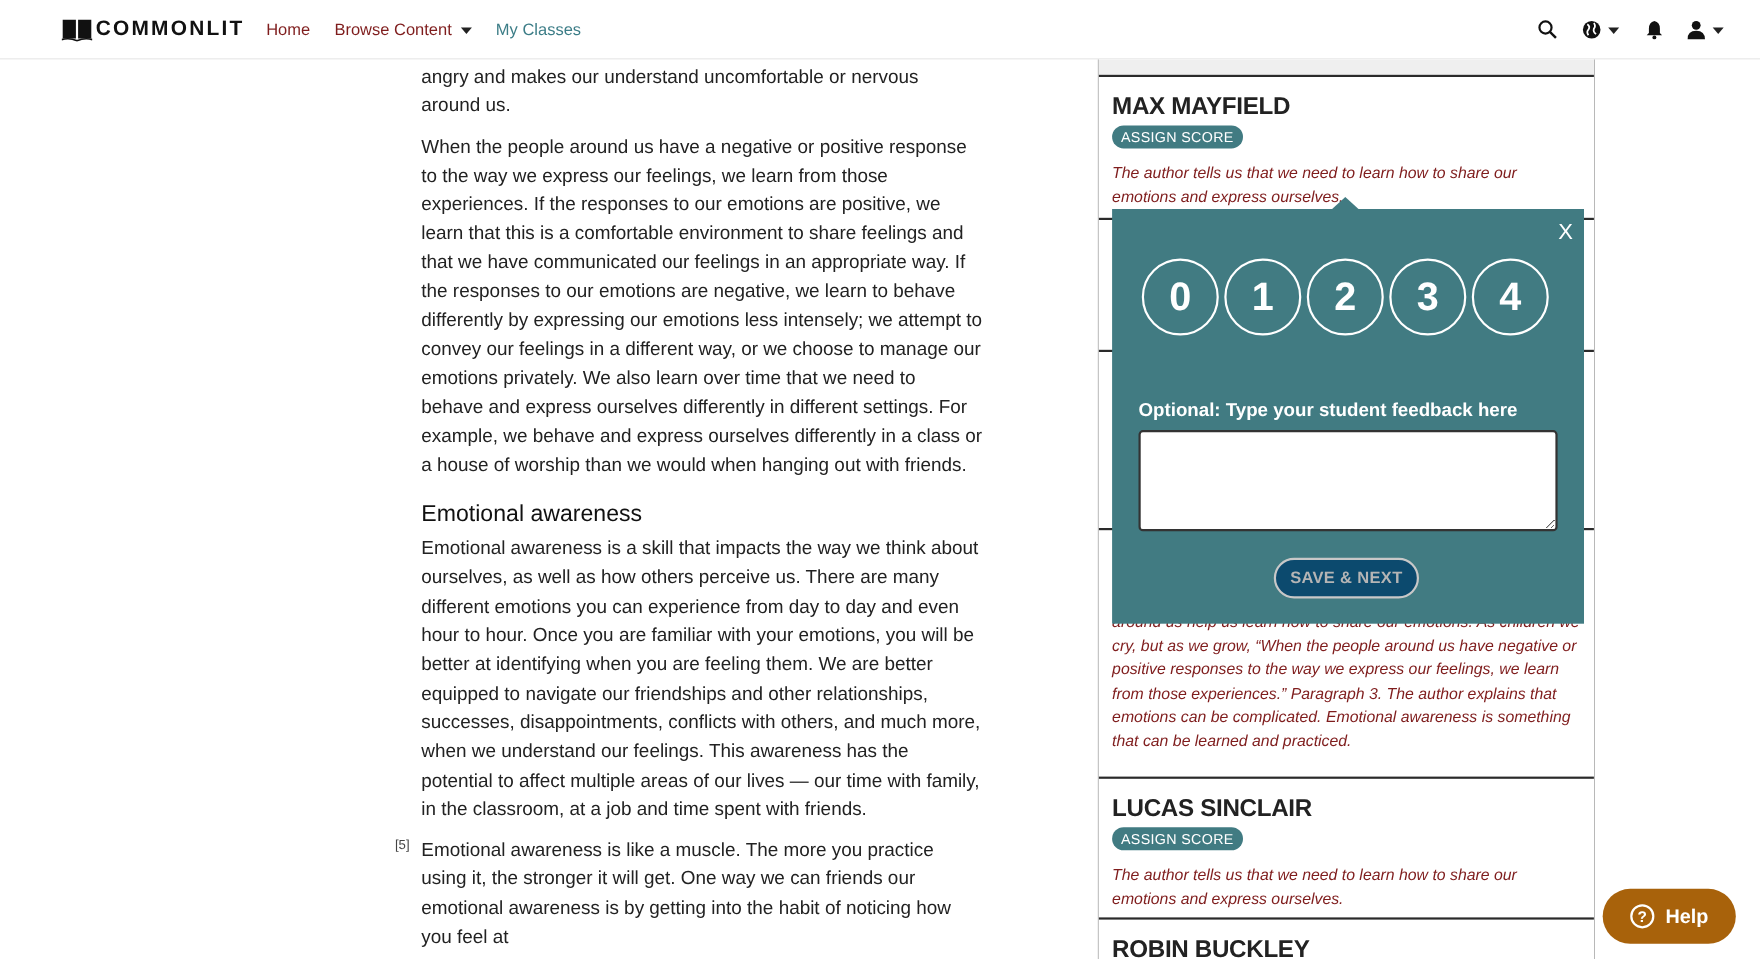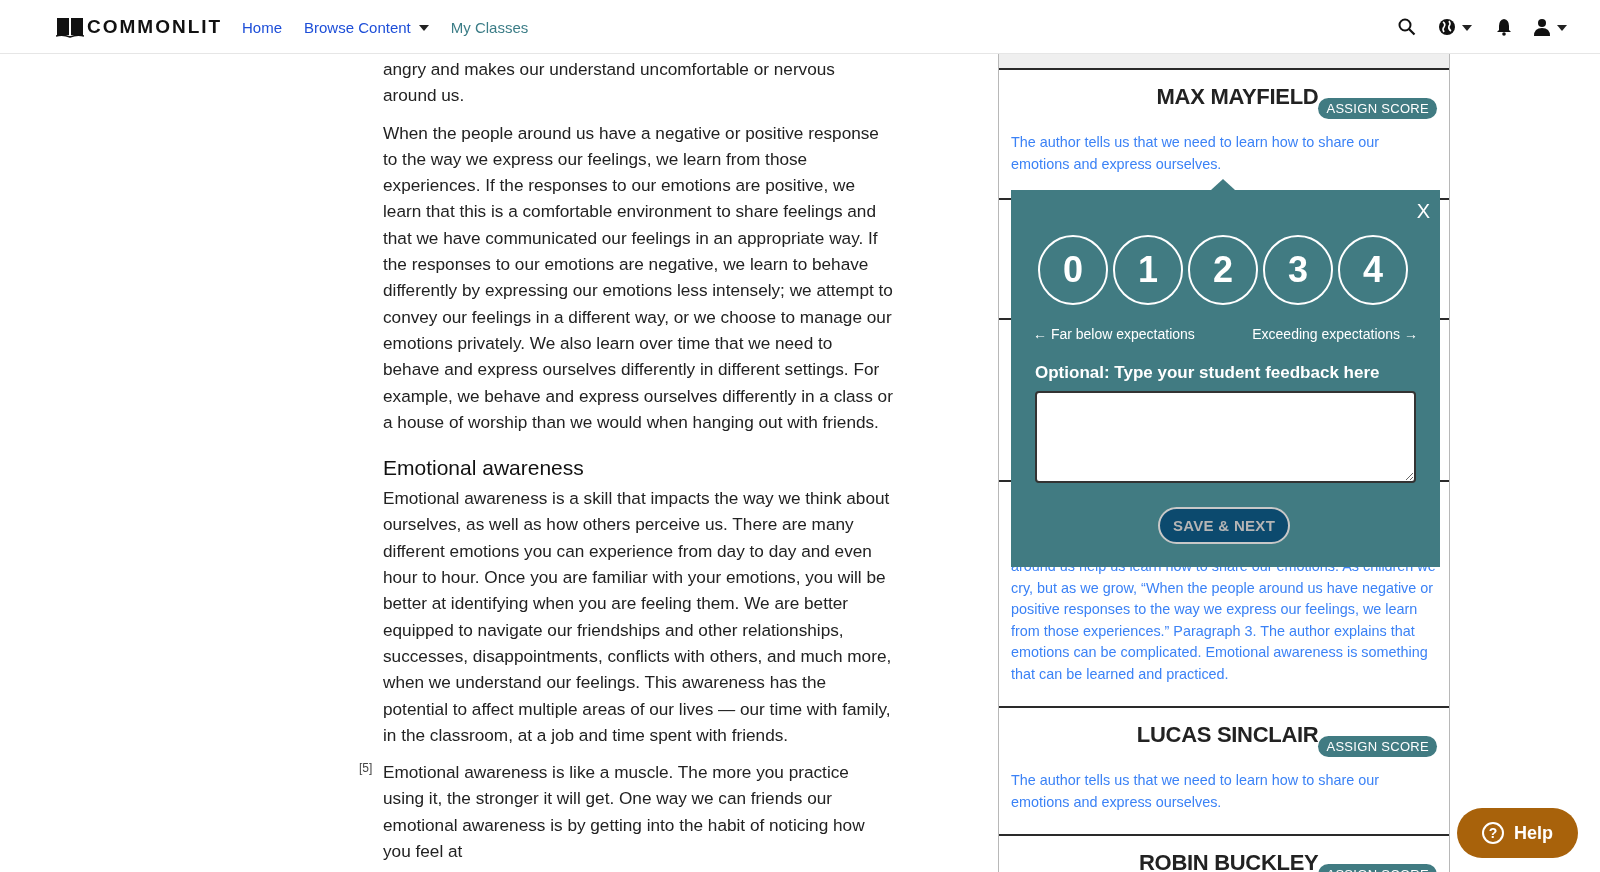--- a/index.html
+++ b/index.html
@@ -6,42 +6,42 @@
   html, body { width: 1600px; height: 872px; overflow: hidden; background: #ffffff; font-family: "Liberation Sans", sans-serif; color: #222; }
 
   
   .topnav { position: absolute; left: 0; top: 0; width: 1600px; height: 54px; background: #fff; border-bottom: 1px solid #e6e6e6; }
   .logo { position: absolute; left: 56px; top: 14px; height: 26px; display: flex; align-items: center; }
   .logo-book { width: 28px; height: 22px; margin-right: 3px; }
   .logo-text { font-size: 19px; letter-spacing: 2px; color: #111; }
   .logo-text b { font-weight: 700; }
   .logo-text span { font-weight: 700; }
   .nav-links { position: absolute; left: 242px; top: 0; height: 54px; display: flex; align-items: center; }
-  .nav-link { font-size: 15px; color: #1d4ed8; margin-right: 22px; display: flex; align-items: center; cursor: pointer; }
+  .nav-link { font-size: 15px; color: #7f1d1d; margin-right: 22px; display: flex; align-items: center; cursor: pointer; }
   .nav-link.active { color: #3c7d87; }
   .caret { display: inline-block; width: 0; height: 0; border-left: 5px solid transparent; border-right: 5px solid transparent; border-top: 6px solid #222; margin-left: 8px; margin-top: 2px; }
   .nav-icons { position: absolute; right: 0; top: 0; height: 54px; display: flex; align-items: center; }
   .nav-icon { display: flex; align-items: center; cursor: pointer; }
   .nav-icon svg { display: block; }
 
   
   .article { position: absolute; left: 383px; top: 56px; width: 510px; font-size: 17.2px; line-height: 26.3px; color: #222; }
   .article p { margin-bottom: 11px; }
   .article h2 { font-size: 21px; font-weight: 400; color: #111; margin-top: 20px; margin-bottom: 4px; line-height: 26px; }
   .para-num { position: absolute; left: -24px; font-size: 12px; color: #444; margin-top: -4px; }
   .para-wrap { position: relative; }
 
   
   .panel { position: absolute; left: 998px; top: 54px; width: 452px; height: 818px; border-left: 1px solid #b8b8b8; border-right: 1px solid #b8b8b8; background: #fff; }
   .panel-top { height: 14px; background: #efefef; }
   .card { position: relative; border-top: 2px solid #2a2a2a; padding: 12px 12px 16px 12px; background: #fff; }
-  .card-head { display: flex; justify-content: flex-end; align-items: flex-start; }
+  .card-head { display: flex; justify-content: flex-start; align-items: flex-start; flex-direction: column; }
   .student-name { font-size: 22px; font-weight: 700; color: #222; letter-spacing: -0.3px; margin-top: 2px; }
-  .assign-btn { background: #417b82; color: #fff; border-radius: 12px; font-size: 13px; padding: 3px 8px; letter-spacing: 0.3px; cursor: pointer; margin-top: 16px; }
-  .answer { font-size: 14.4px; line-height: 21.5px; color: #3b82f6; margin-top: 13px; }
+  .assign-btn { background: #417b82; color: #fff; border-radius: 12px; font-size: 13px; padding: 3px 8px; letter-spacing: 0.3px; cursor: pointer; margin-top: 4px; }
+  .answer { font-size: 14.4px; line-height: 21.5px; color: #7f1d1d; margin-top: 13px; font-style: italic; }
 
   
   .popover { position: absolute; left: 1011px; top: 190px; width: 429px; height: 377px; background: #417b82; z-index: 5; }
   .popover-arrow { position: absolute; left: 200px; top: -11px; width: 0; height: 0; border-left: 12px solid transparent; border-right: 12px solid transparent; border-bottom: 11px solid #417b82; }
   .close-x { position: absolute; right: 10px; top: 10px; color: #fff; font-size: 20px; font-weight: 400; cursor: pointer; }
   .score-row { position: absolute; left: 27px; top: 45px; display: flex; }
   .score-circle { width: 70px; height: 70px; border: 2px solid #fff; border-radius: 50%; color: #fff; font-size: 36px; font-weight: 700; display: flex; align-items: center; justify-content: center; margin-right: 5px; cursor: pointer; }
   .scale-labels { position: absolute; left: 22px; right: 22px; top: 136px; display: flex; justify-content: space-between; color: #fff; font-size: 14px; }
   .fb-label { position: absolute; left: 24px; top: 173px; color: #fff; font-size: 17px; font-weight: 700; }
   .fb-input { position: absolute; left: 24px; top: 201px; width: 381px; height: 92px; background: #fff; border: 2px solid #333; border-radius: 4px; resize: both; font-family: "Liberation Sans", sans-serif; font-size: 14px; padding: 6px; }
@@ -153,24 +153,20 @@
 <div class="popover">
   <div class="popover-arrow"></div>
   <div class="close-x">X</div>
   <div class="score-row">
     <div class="score-circle">0</div>
     <div class="score-circle">1</div>
     <div class="score-circle">2</div>
     <div class="score-circle">3</div>
     <div class="score-circle">4</div>
   </div>
-  <div class="scale-labels">
-    <span>← Far below expectations</span>
-    <span>Exceeding expectations →</span>
-  </div>
   <div class="fb-label">Optional: Type your student feedback here</div>
   <textarea class="fb-input" style=""></textarea>
   <div class="save-next">SAVE &amp; NEXT</div>
 </div>
 
 <div class="help-btn">
   <span class="help-icon">?</span>
   <span>Help</span>
 </div>
 

